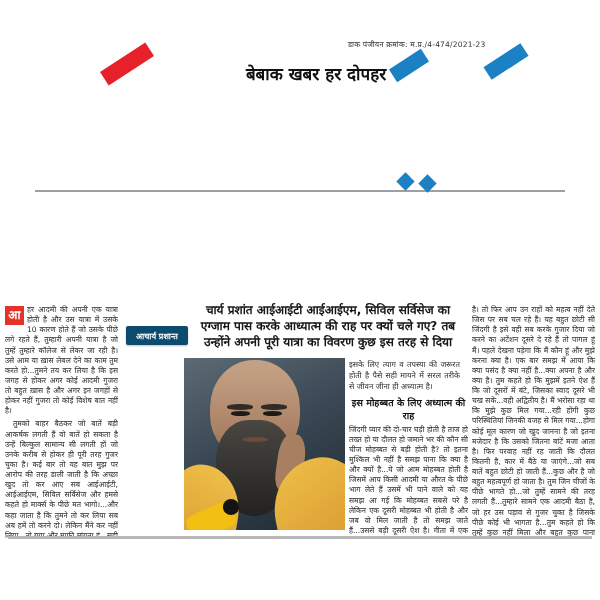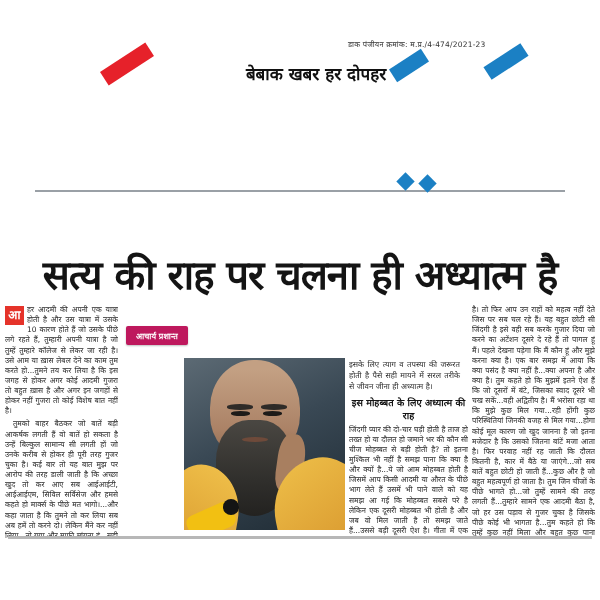--- a/index.html
+++ b/index.html
@@ -28,21 +28,21 @@
             font-size:40px;font-weight:800;color:#141414;letter-spacing:-1px;white-space:nowrap;}
 
   
   .smalltext{font-size:7.5px;line-height:1.35;text-align:justify;color:#2a2a2a;}
   .col-left{position:absolute;left:5px;top:305px;width:113px;height:233px;overflow:hidden;}
   .col-left p{margin:0 0 3px 0;}
   .col-left p.indent{text-indent:8px;}
   .dropcap{float:left;width:19px;height:19px;margin:1px 3px 1px 0;background:#e5332a;
            color:#fff;font-size:12px;font-weight:bold;display:flex;align-items:center;justify-content:center;}
 
-  .author-badge{position:absolute;left:126px;top:326px;width:62px;height:19px;background:#be185d;
+  .author-badge{position:absolute;left:126px;top:326px;width:62px;height:19px;background:#0c4a6e;
                 border-radius:2px;color:#fff;font-size:8px;font-weight:bold;display:flex;
                 align-items:center;justify-content:center;box-shadow:0 1px 2px rgba(0,0,0,.25);}
 
   .intro{position:absolute;left:194px;top:303px;width:268px;height:54px;overflow:hidden;
          text-align:center;font-size:12px;font-weight:800;line-height:1.32;color:#161616;}
 
   
   .photo{position:absolute;left:184px;top:358px;width:161px;height:172px;overflow:hidden;
          background:linear-gradient(155deg,#5c6a74 0%,#394854 45%,#1e2a33 100%);}
   .photo .head{position:absolute;left:16%;top:1%;width:56%;height:58%;
@@ -90,31 +90,31 @@
   <div class="tagline">बेबाक खबर हर दोपहर</div>
 
   <div class="ribbon red" style="background:#e6212a;"></div>
   <div class="ribbon blue1" style="background:#1b80c4;"></div>
   <div class="ribbon blue2" style="background:#1b80c4;"></div>
   <div class="tip t1" style="background:#1b80c4;"></div>
   <div class="tip t2" style="background:#1b80c4;"></div>
 
   <div class="masthead-rule"></div>
 
-  <div class="headline">सत्य की राह पर चलना ही अध्यात्म है</div>
 
   <div class="col-left smalltext">
     <p>
       <span class="dropcap">आ</span><span>हर आदमी की अपनी एक यात्रा होती है और उस यात्रा में उसके 10 कारण होते हैं जो उसके पीछे लगे रहते हैं, तुम्हारी अपनी यात्रा है जो तुम्हें तुम्हारे कॉलेज से लेकर जा रही है। उसे आम या ख़ास लेबल देने का काम तुम करते हो...तुमने तय कर लिया है कि इस जगह से होकर अगर कोई आदमी गुजरा तो बहुत ख़ास है और अगर इन जगहों से होकर नहीं गुजरा तो कोई विशेष बात नहीं है।</span>
     </p>
     <p class="indent">तुमको बाहर बैठकर जो बातें बड़ी आकर्षक लगती हैं वो बातें हो सकता है उन्हें बिल्कुल सामान्य सी लगती हों जो उनके करीब से होकर ही पूरी तरह गुजर चुका है। कई बार तो यह बात मुझ पर आरोप की तरह डाली जाती है कि अच्छा खुद तो कर आए सब आईआईटी, आईआईएम, सिविल सर्विसेज और हमसे कहते हो मार्क्स के पीछे मत भागो।...और कहा जाता है कि तुमने तो कर लिया सब अब हमें तो करने दो। लेकिन मैंने कर नहीं लिया...तो गया और माफी मांगता हूं...सही मायने में यह एक यात्रा है...पांति है, पासपोर्ट है...न उसके पाने में कुछ विशेष था और छोड़ने में कुछ विशेष। मुझे लग रहा है मैं देश नहीं कर रहा, मुझसे तो पूछ लो मैं कर रहा हूं कि नहीं? अध्यात्म जीवन में सबसे ऊंचा लक्ष्य है हर कोई इस चुनौती को स्वीकार नहीं करता बहुत कठिन रहा है</p>
   </div>
 
   <div class="author-badge">आचार्य प्रशान्त</div>
 
+  <div class="intro">चार्य प्रशांत आईआईटी आईआईएम, सिविल सर्विसेज का एग्जाम पास करके आध्यात्म की राह पर क्यों चले गए? तब उन्होंने अपनी पूरी यात्रा का विवरण कुछ इस तरह से दिया</div>
 
   <div class="photo">
     <div class="head"></div>
     <div class="brow l"></div>
     <div class="brow r"></div>
     <div class="eye l"></div>
     <div class="eye r"></div>
     <div class="beard"></div>
     <div class="mouth"></div>
     <div class="hand"></div>

